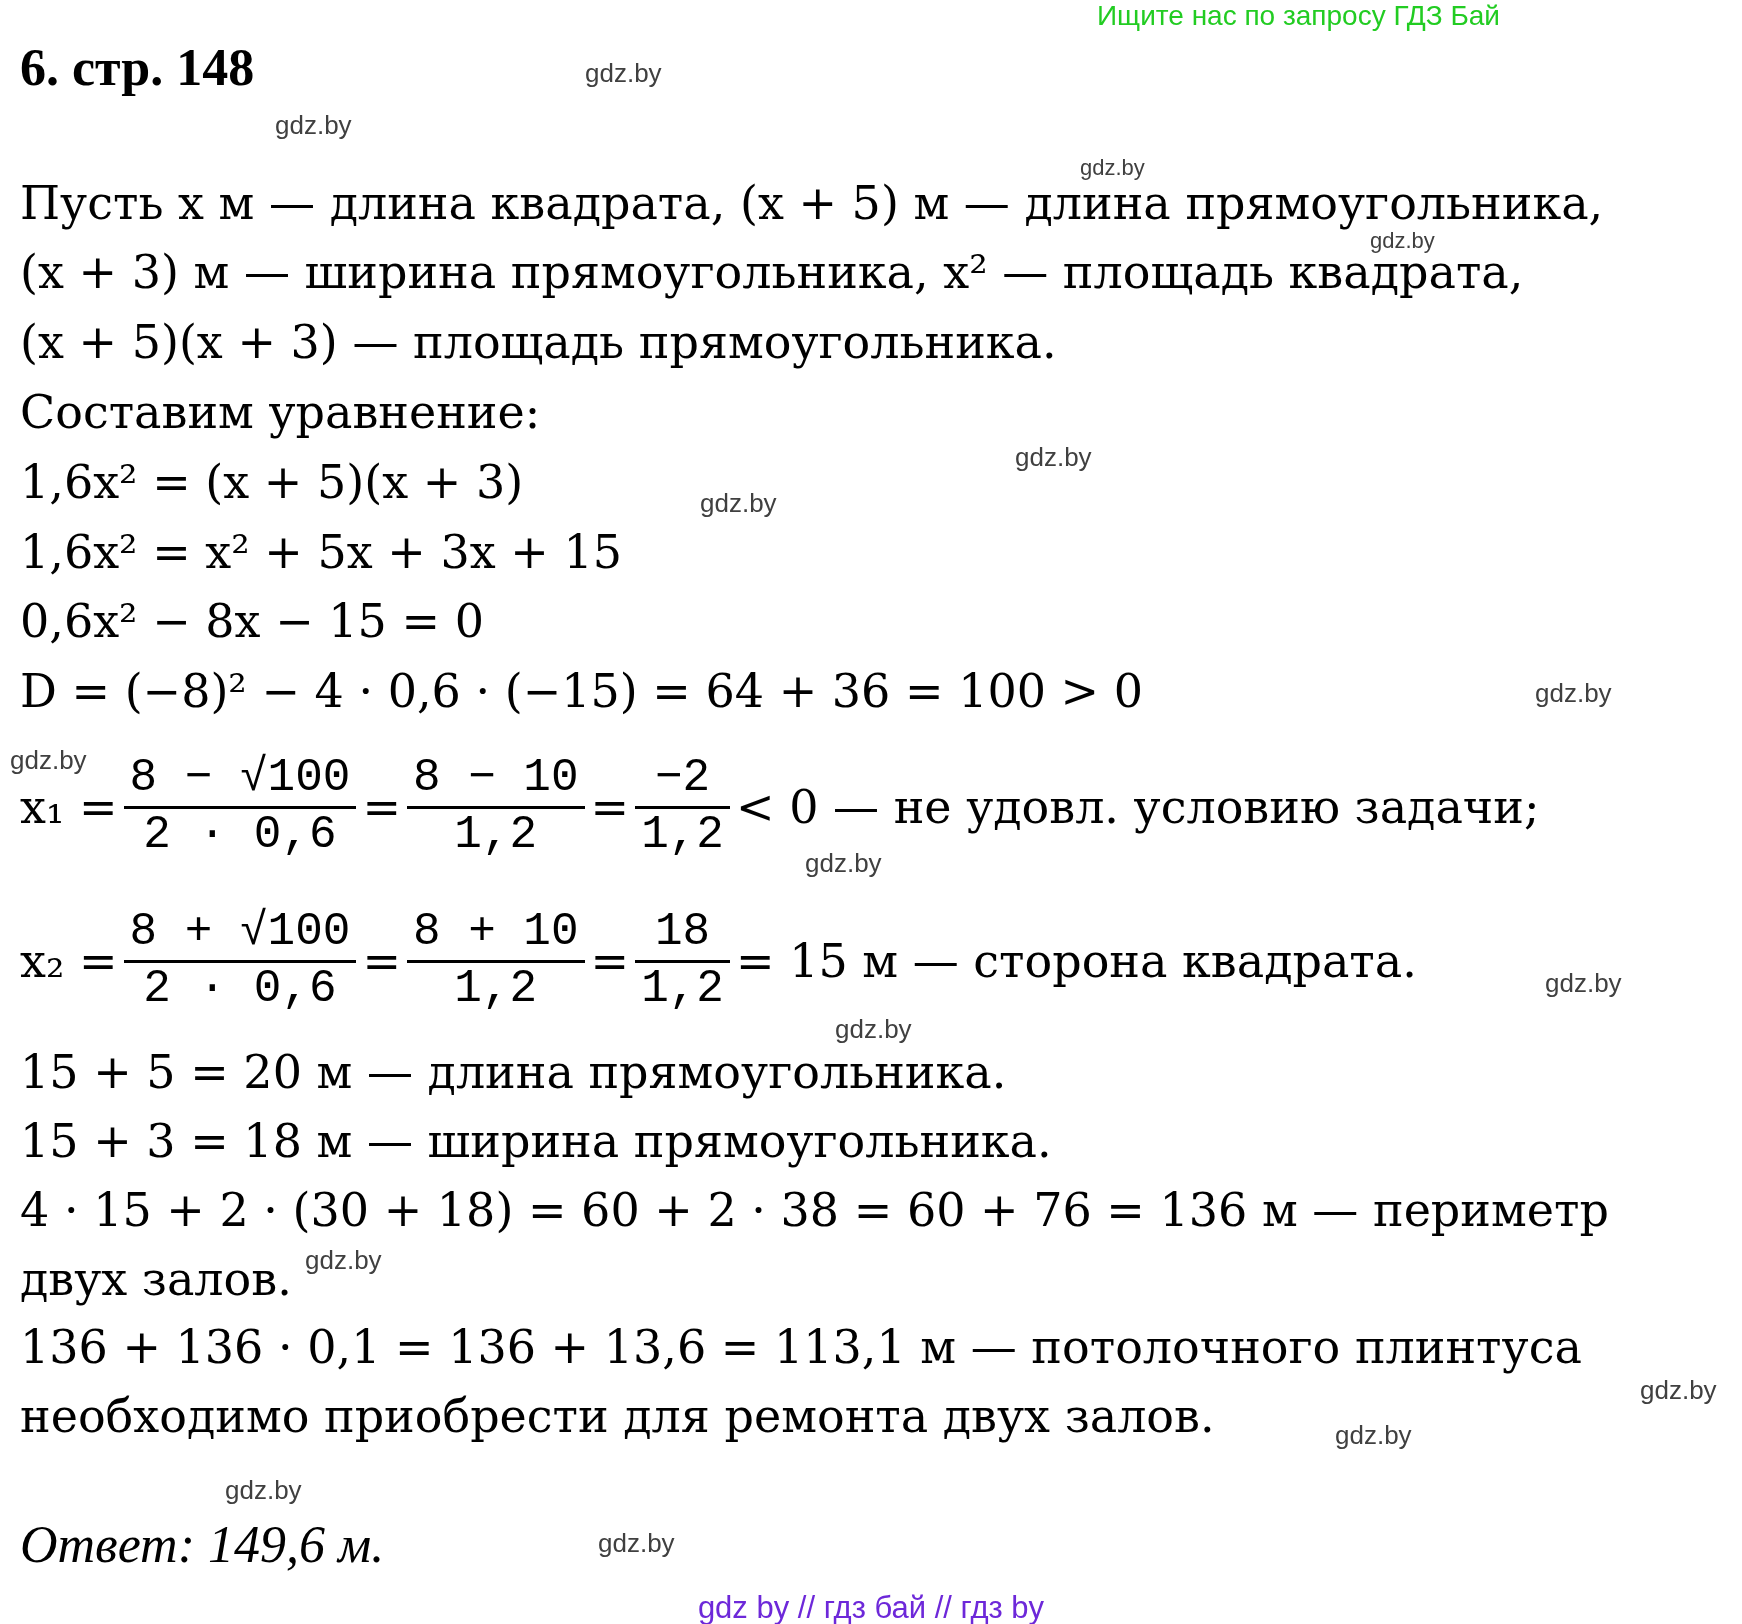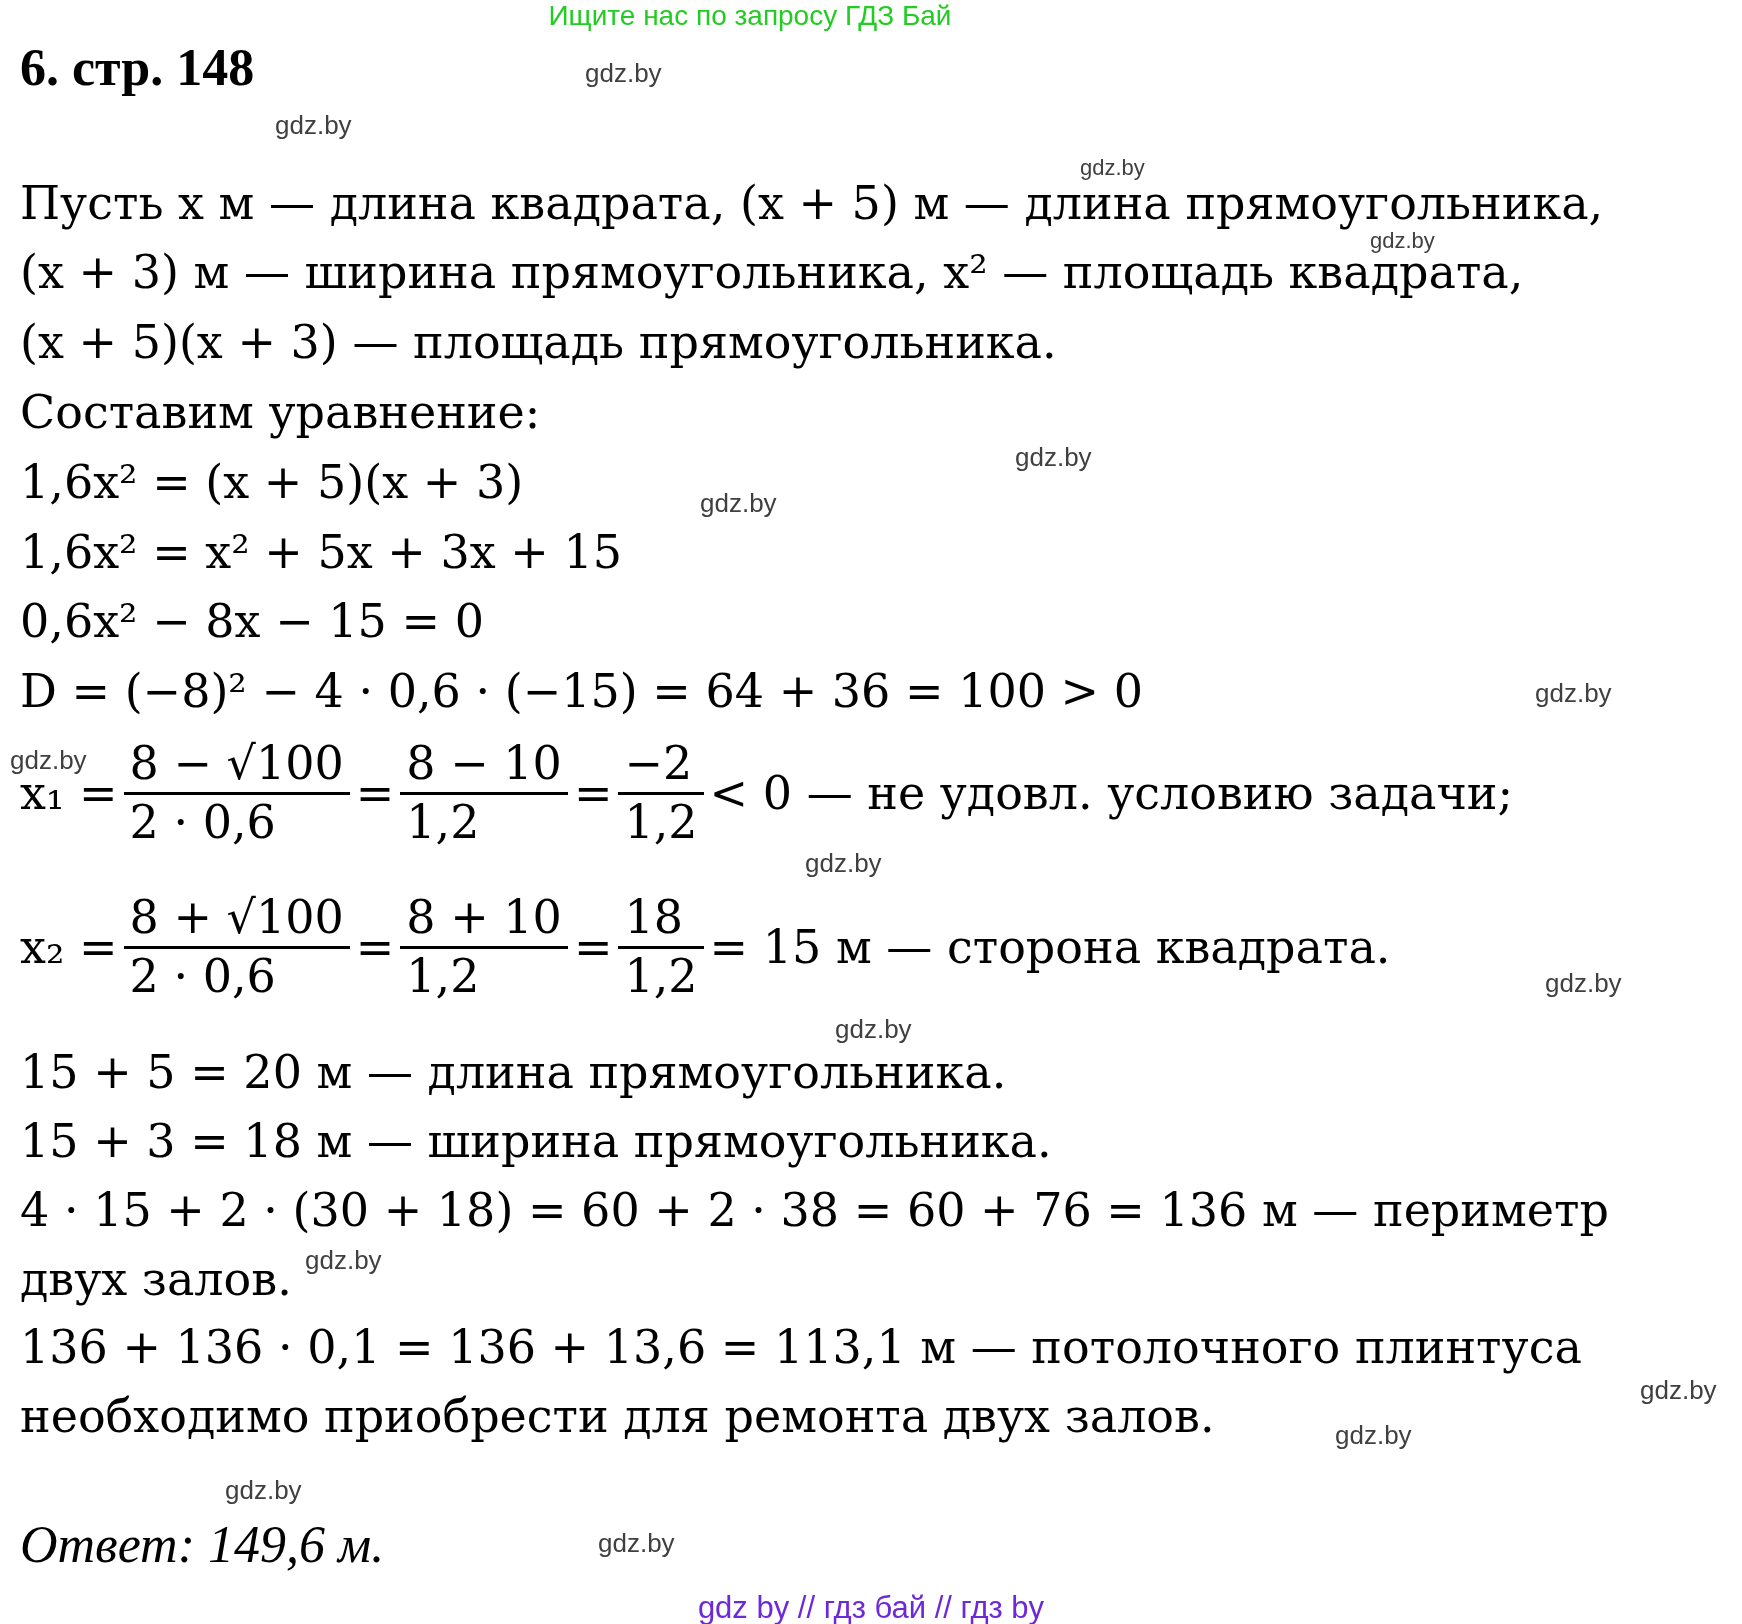--- a/index.html
+++ b/index.html
@@ -1,23 +1,23 @@
 <!DOCTYPE html>
 <html><head>
 <meta charset="utf-8">
 <style>
   html, body { margin: 0; padding: 0; background: #ffffff; }
   body { width: 1742px; height: 1624px; position: relative; overflow: hidden; color: #000; }
   .abs { position: absolute; white-space: nowrap; }
-  .banner { font-family: "Liberation Sans", sans-serif; font-size: 28px; color: #22cc22; left: 0; width: 1500px; text-align: center; top: 0; }
+  .banner { font-family: "Liberation Sans", sans-serif; font-size: 28px; color: #22cc22; left: 0; width: 1500px; text-align: right; top: 0; }
   .title { font-family: "Liberation Serif", serif; font-weight: bold; font-size: 52px; left: 20px; top: 38px; }
   .wm { font-family: "Liberation Sans", sans-serif; font-size: 26px; color: #404040; }
   .wm-sm { font-size: 22px; }
   .line { font-family: "DejaVu Serif", serif; font-size: 46px; left: 20px; }
-  .frac { display: inline-block; vertical-align: middle; text-align: left; margin: 0 6px; }
+  .frac { display: inline-block; vertical-align: middle; text-align: center; margin: 16px 6px; font-family: Liberation Mono, monospace; }
   .frac .num { display: block; border-bottom: 3px solid #000; padding: 0 6px 2px; }
   .frac .den { display: block; padding: 0 6px 0; }
   .eqrow { font-family: "DejaVu Serif", serif; font-size: 46px; left: 20px; display: flex; align-items: center; }
   .answer { font-family: "Liberation Serif", serif; font-style: italic; font-size: 52px; left: 20px; top: 1515px; }
   .footer { font-family: "Liberation Sans", sans-serif; font-size: 31px; color: #6d28d9; left: 0; width: 1742px; text-align: center; top: 1590px; }
 </style>
 </head>
 <body>
 
 <div class="abs banner">Ищите нас по запросу ГДЗ Бай</div>

